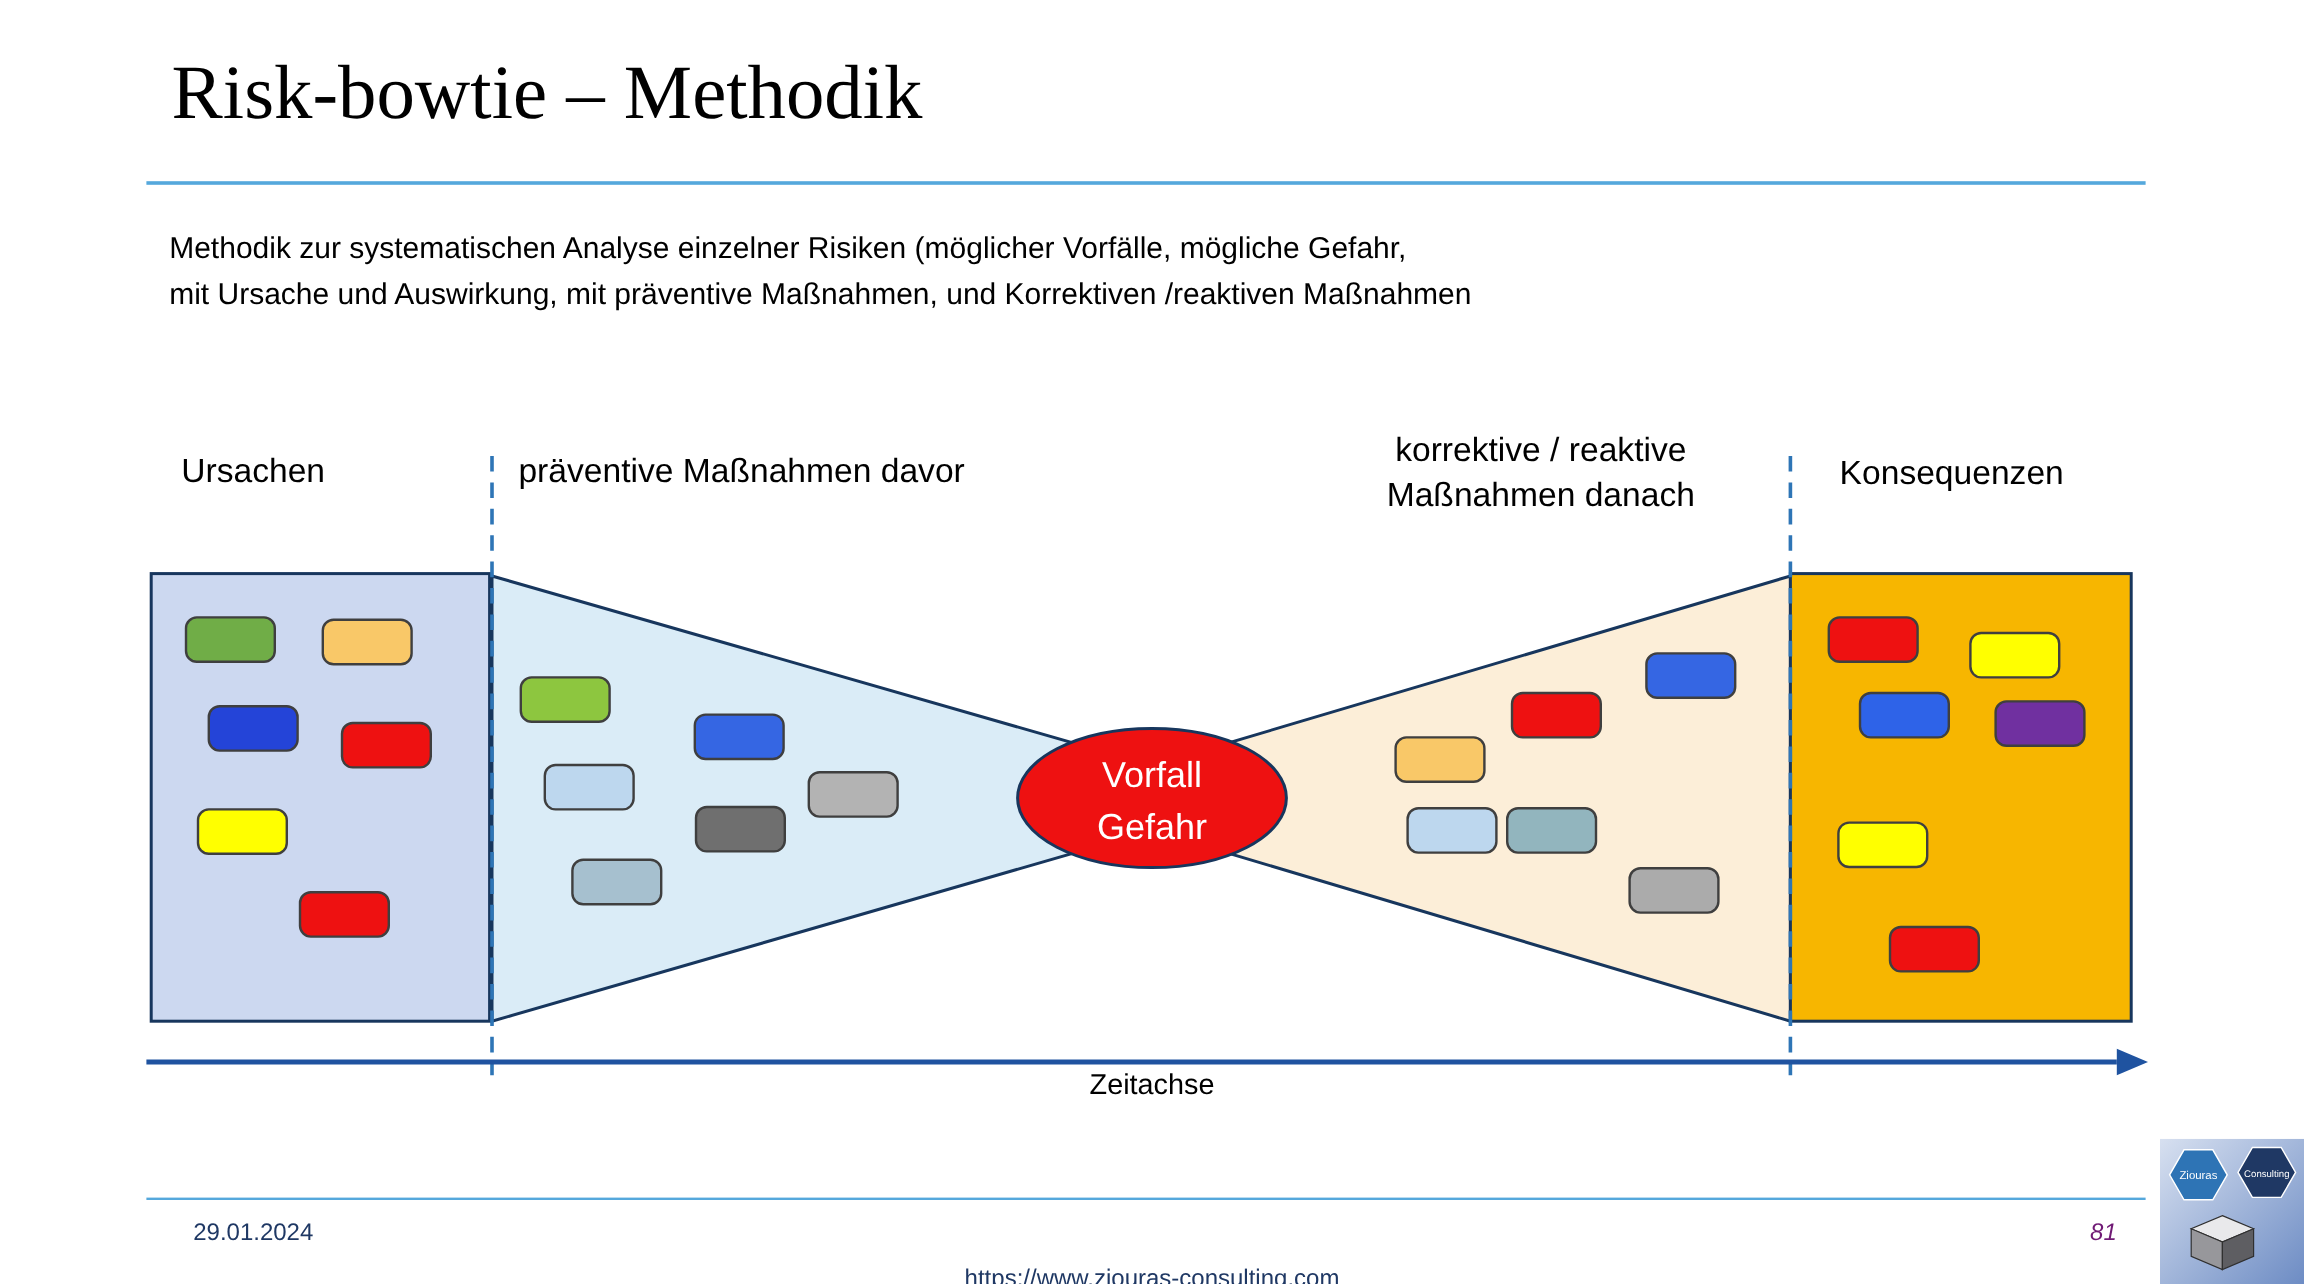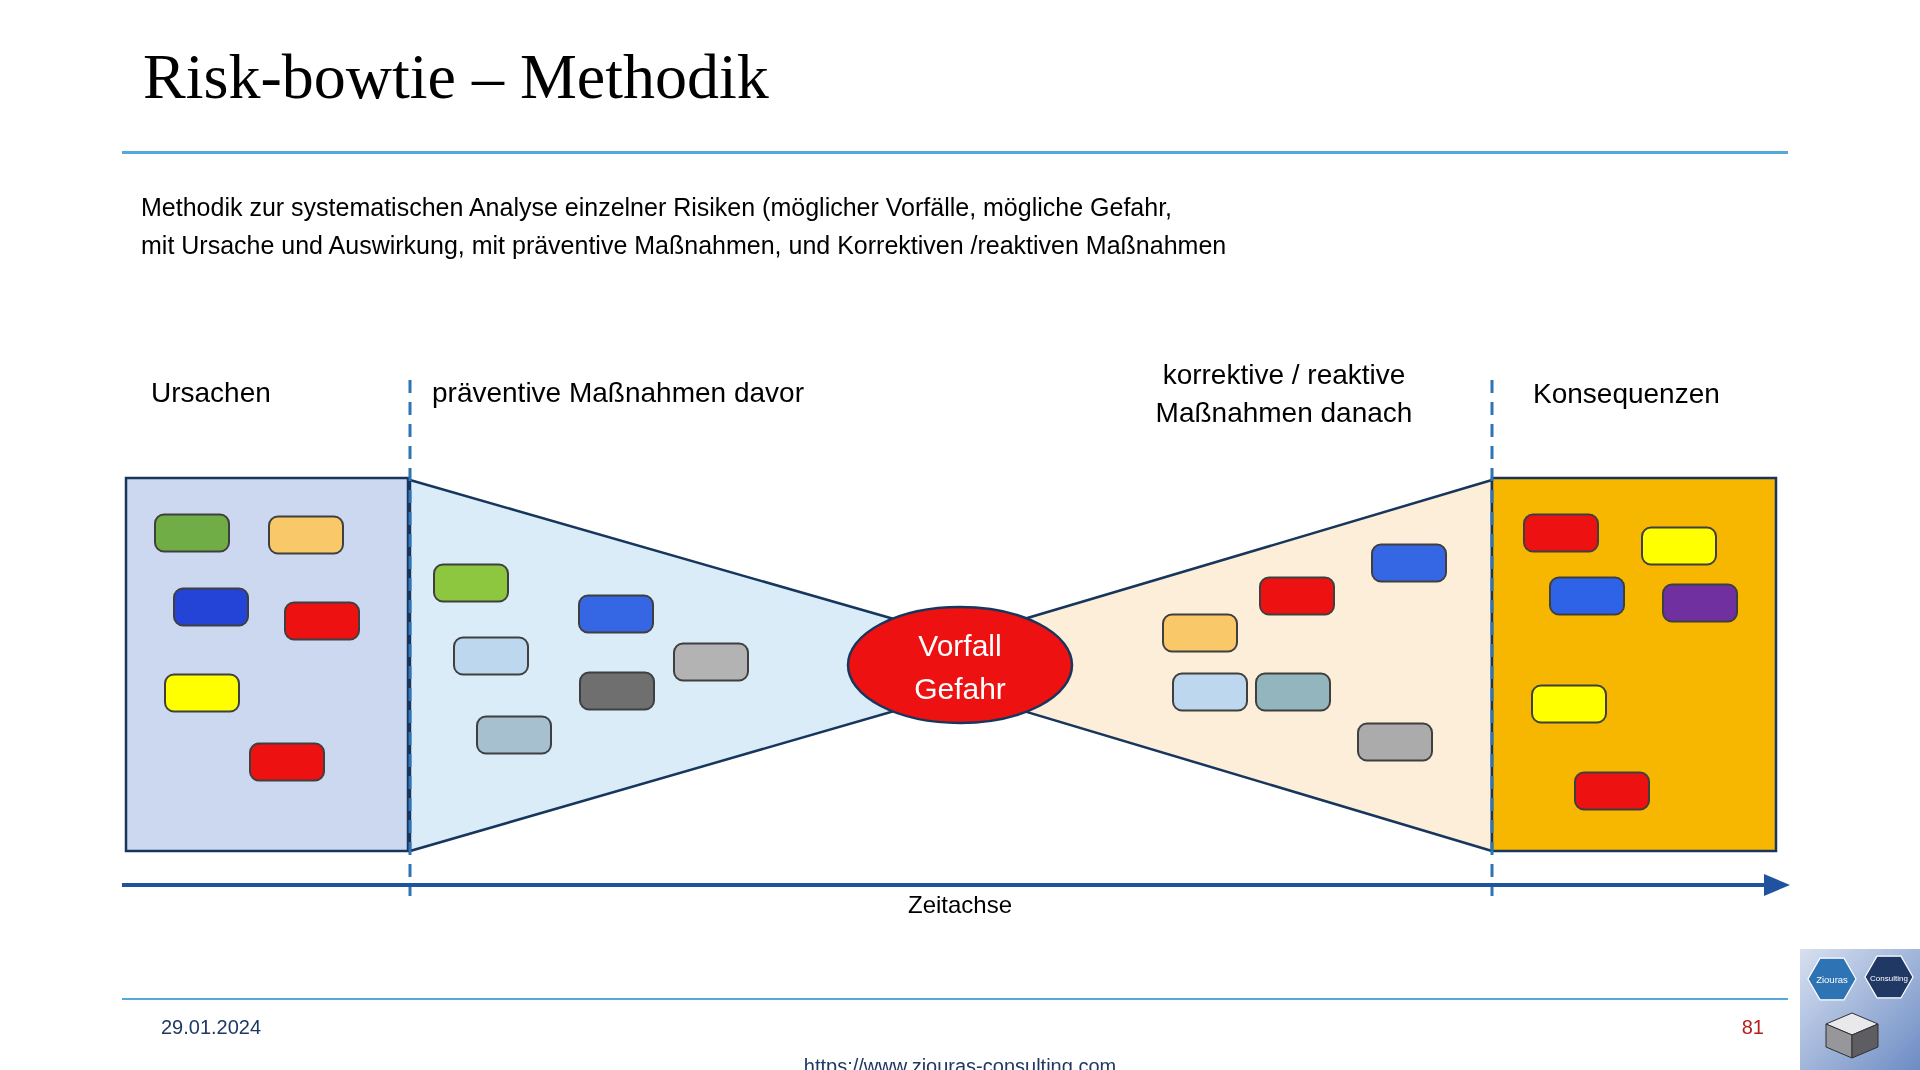--- a/index.html
+++ b/index.html
@@ -88,21 +88,21 @@
   <text x="960" y="656" text-anchor="middle" font-size="30" fill="#ffffff">Vorfall</text>
   <text x="960" y="699" text-anchor="middle" font-size="30" fill="#ffffff">Gefahr</text>
 
   <line x1="122" y1="885" x2="1764" y2="885" stroke-width="4" stroke="#1f53a0"></line>
   <polygon points="1764,874 1790,885 1764,896" fill="#1f53a0"></polygon>
 </svg>
 
 <div class="abs footer-rule" style="background: rgb(85, 168, 220);"></div>
 <div class="abs footer-text" id="footer-date" style="color: rgb(31, 56, 100);">29.01.2024</div>
 <div class="abs footer-text" id="footer-url" style="color: rgb(31, 56, 100); margin-top: 39px;">https://www.ziouras-consulting.com</div>
-<div class="abs footer-text" id="footer-page" style="color: #b91c1c;">81</div>
+<div class="abs footer-text" id="footer-page" style="color: #701a75; font-style: italic;">81</div>
 
 <svg class="abs" id="logo" viewBox="0 0 120 121" aria-hidden="true">
   <defs>
     <linearGradient id="logoGrad" x1="0" y1="0" x2="1" y2="1">
       <stop offset="0" stop-color="#d7e0f0"></stop>
       <stop offset="1" stop-color="#6d8cc4"></stop>
     </linearGradient>
   </defs>
   <rect width="120" height="121" fill="url(#logoGrad)"></rect>
   <polygon points="56,30 44,50.8 20,50.8 8,30 20,9.2 44,9.2" fill="#2e74b5" stroke="#ffffff" stroke-width="1.2"></polygon>

